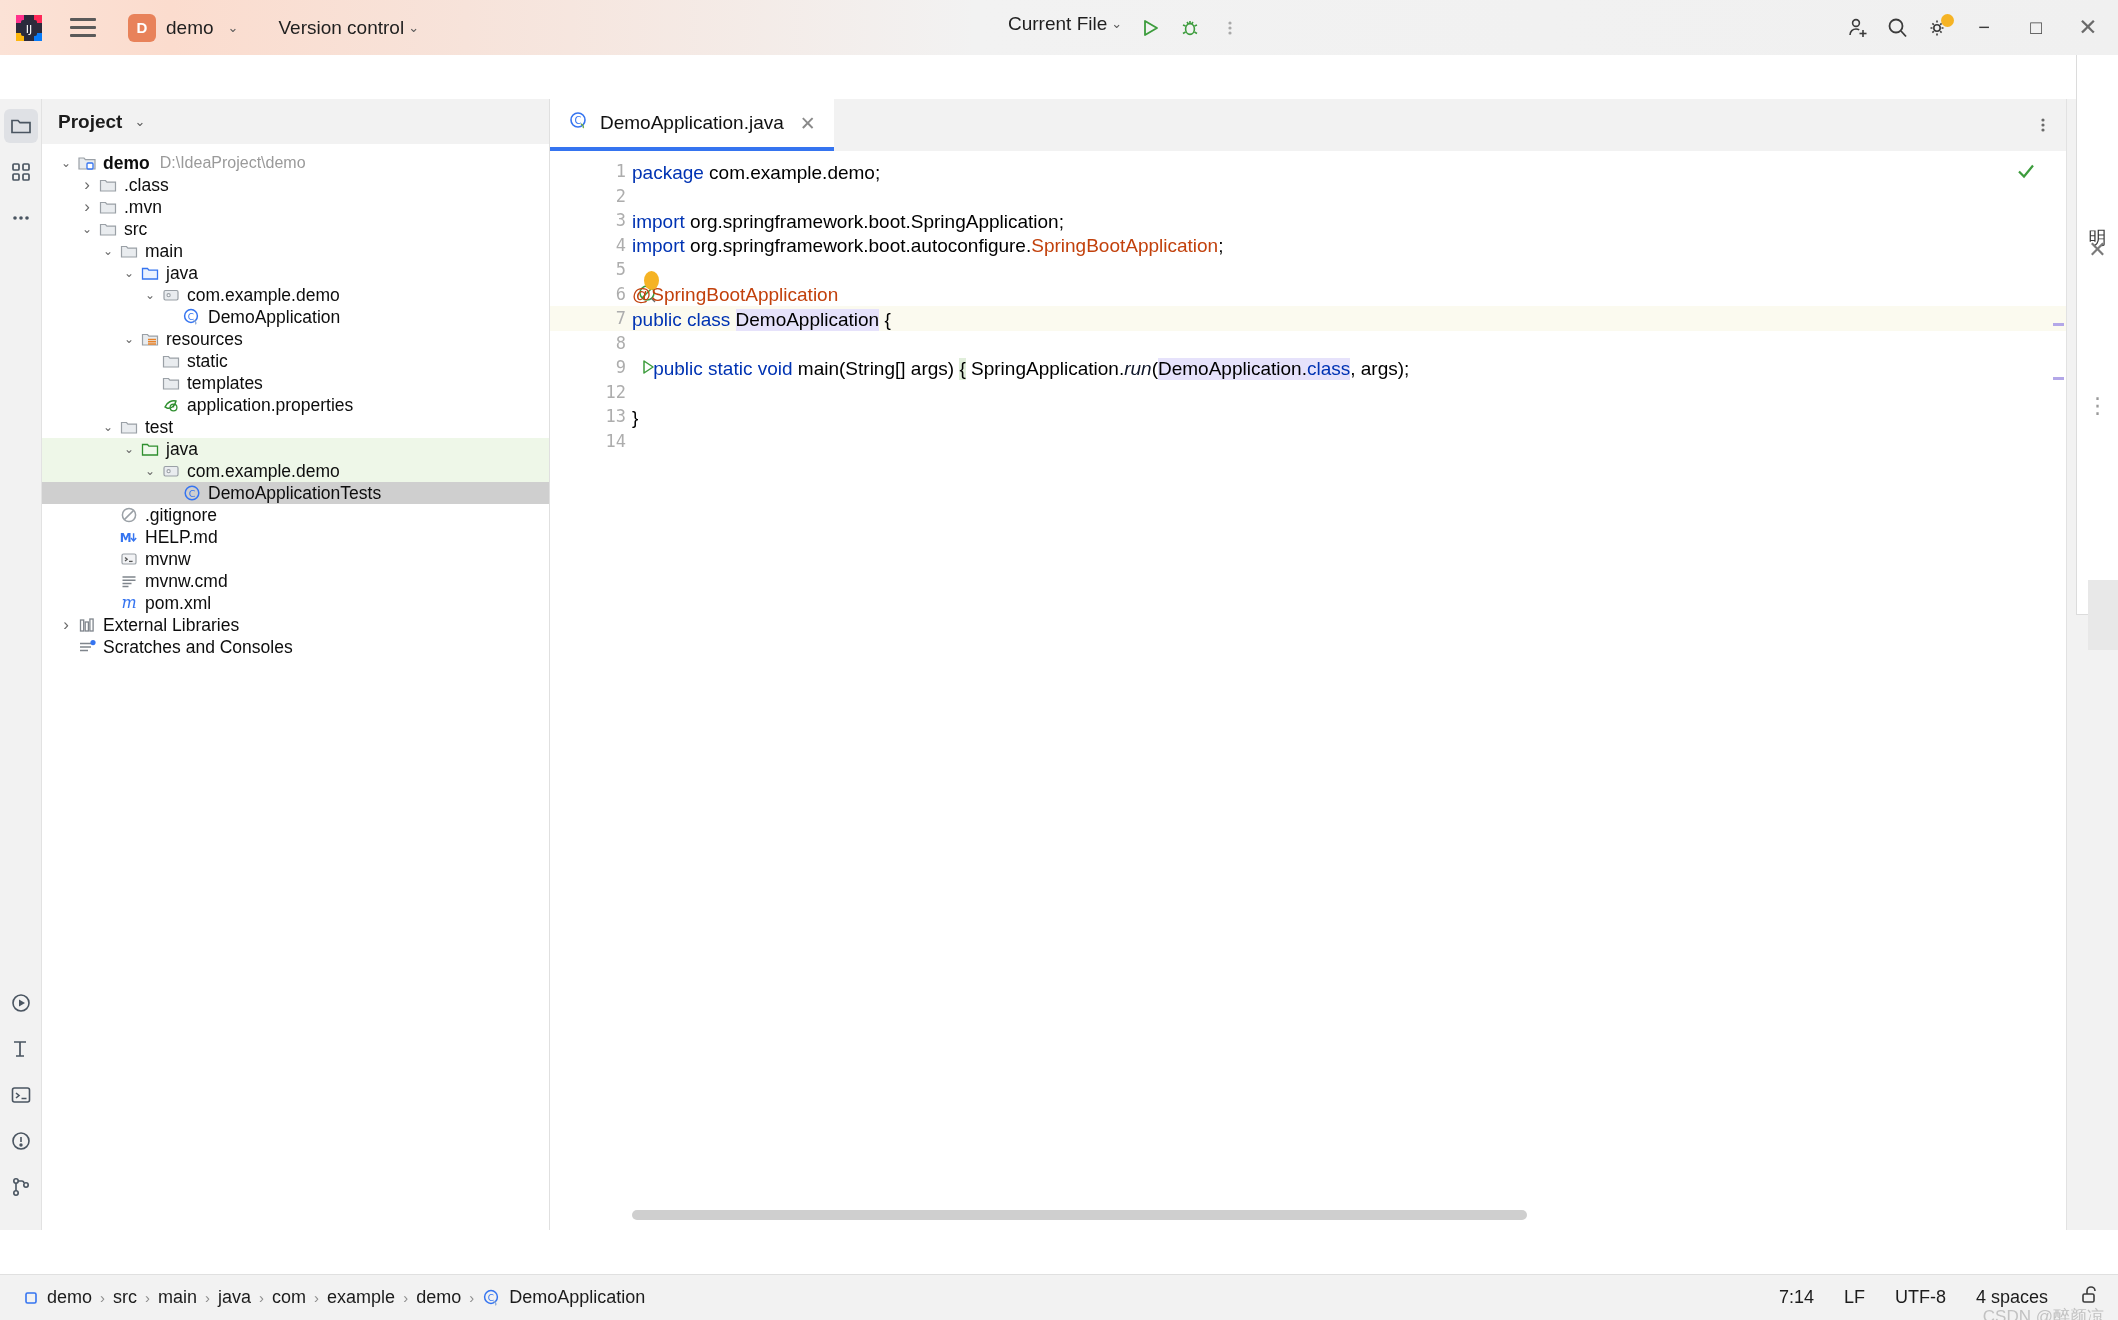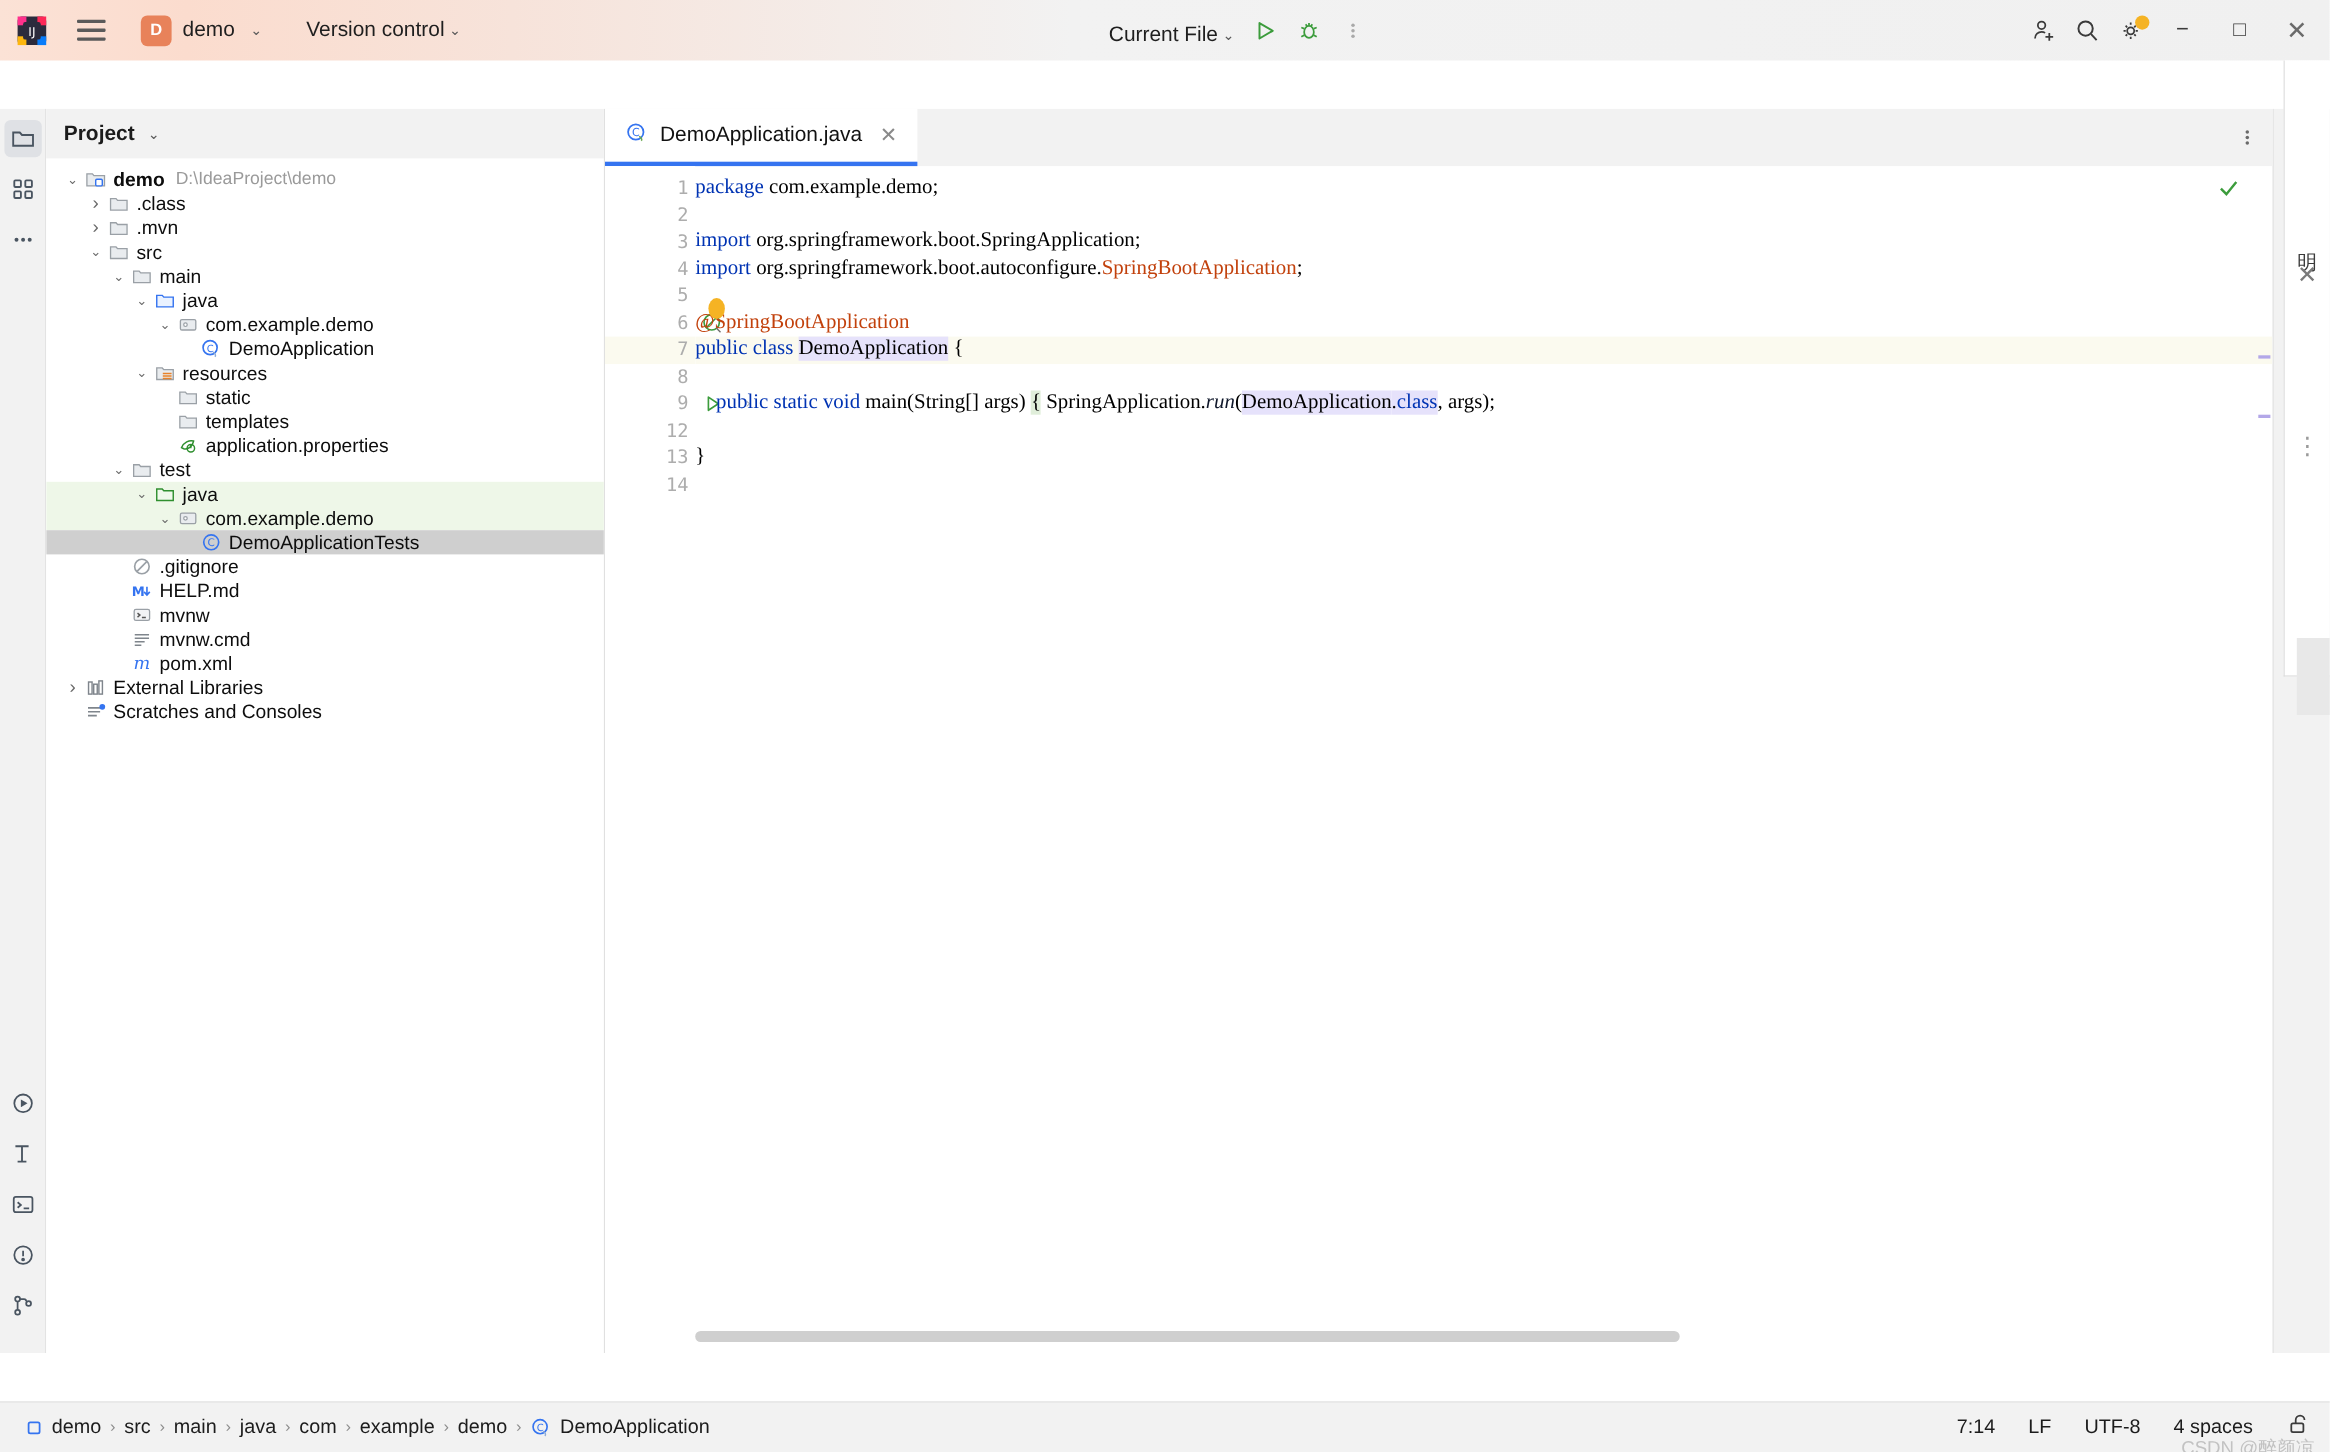--- a/index.html
+++ b/index.html
@@ -25,21 +25,21 @@
     display: flex; align-items: center; gap: 10px; padding: 4px 10px 4px 6px; border-radius: 6px; cursor: pointer;
   }
   .proj-badge {
     width: 28px; height: 28px; border-radius: 6px; background: #e8825a; color: #fff;
     font-size: 15px; font-weight: bold; display: flex; align-items: center; justify-content: center;
   }
   .tb-text { font-size: 19px; color: #1f1f1f; }
   .chev { font-size: 13px; color: #5a5a5a; margin-left: 4px; }
   .vcs-chip { display:flex; align-items:center; margin-left: 22px; padding: 4px 8px; border-radius: 6px; cursor:pointer; }
 
-  .tb-center { position: absolute; left: 1000px; display: flex; align-items: flex-end; gap: 0; }
+  .tb-center { position: absolute; left: 1000px; display: flex; align-items: flex-start; gap: 0; }
   .run-config { display: flex; align-items: center; padding: 4px 8px; border-radius: 6px; cursor: pointer; }
   .icon-btn { width: 40px; height: 38px; display: flex; align-items: center; justify-content: center; cursor: pointer; border-radius: 6px; }
 
   .tb-right { position: absolute; right: 0; display: flex; align-items: center; gap: 0; padding-right: 4px; }
   .win-btn { width: 52px; height: 52px; display: flex; align-items: center; justify-content: center; cursor: pointer; }
 
   
   .body { flex: 1; display: flex; min-height: 0; }
 
   
@@ -79,21 +79,21 @@
   .tab-filler { flex: 1; }
   .tab-more { width: 46px; display: flex; align-items: center; justify-content: center; cursor: pointer; }
 
   .code-wrap { flex: 1; display: flex; position: relative; min-height: 0; overflow: hidden; }
   .gutter {
     width: 82px; flex: 0 0 82px; background: #ffffff; padding-top: 8px; position: relative;
   }
   .code-pane { flex: 1; position: relative; padding-top: 8px; overflow: hidden; }
   .code-pane-inner { position: relative; }
 
-  .cline { height: 24.5px; display: flex; align-items: flex-start; font-family: Liberation Serif, serif; font-size: 19px; white-space: pre; }
+  .cline { height: 24.5px; display: flex; align-items: flex-end; font-family: Liberation Sans, sans-serif; font-size: 19px; white-space: pre; }
   .gline { height: 24.5px; display: flex; align-items: center; justify-content: flex-end; font-family: "DejaVu Sans Mono", monospace; font-size: 17px; color: #adadad; padding-right: 6px; position: relative; }
   .gline .gmark { position: absolute; right: -28px; width: 24px; display: flex; align-items: center; justify-content: center; }
   .gline .gfold { position: absolute; right: -52px; color: #b4b4b4; font-size: 13px; }
   .cline.hl { background: #fbfaef; }
   .gline.hl { background: #fbfaef; }
 
   .k  { color: #0033b3; }          
   .an { color: #c2410c; }          
   .cls{ color: #000000; }
   .pl { color: #000000; }

